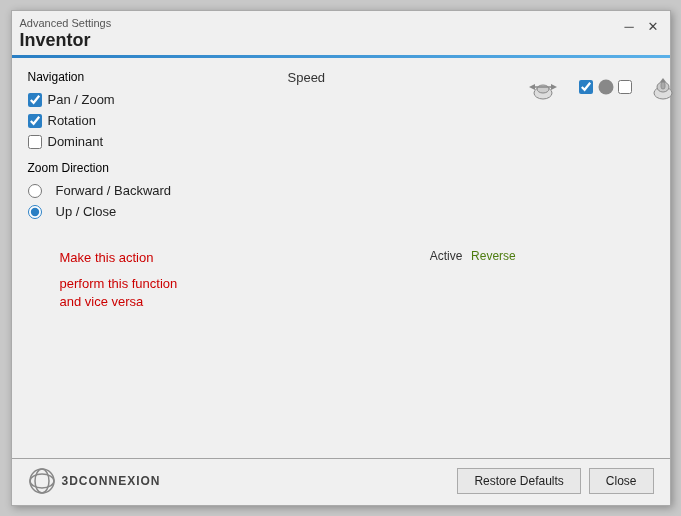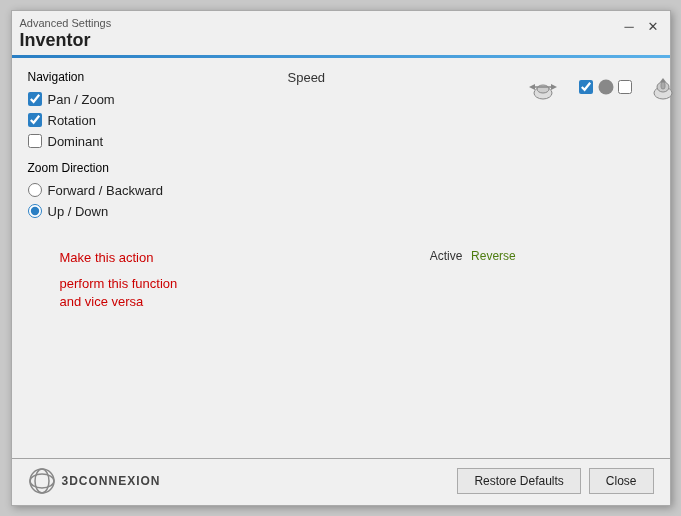--- a/index.html
+++ b/index.html
@@ -70,36 +70,36 @@
       flex-shrink: 0;
     }
     .section-title {
       font-size: 12px;
       color: #000000;
       margin-bottom: 8px;
       font-weight: normal;
     }
     .checkbox-row {
       display: flex;
-      align-items: flex-start;
+      align-items: flex-end;
       margin-bottom: 6px;
       gap: 6px;
     }
     .checkbox-row input[type=checkbox] {
       width: 14px;
       height: 14px;
       accent-color: #2a7fc4;
     }
     .checkbox-label { font-size: 13px; color: #222; }
     .radio-group { margin-top: 12px; }
     .radio-row {
       display: flex;
-      align-items: flex-start;
+      align-items: flex-end;
       margin-bottom: 6px;
-      gap: 6px;
+      gap: 14px;
     }
     .radio-row input[type=radio] {
       width: 14px;
       height: 14px;
       accent-color: #2a7fc4;
     }
     .radio-label { font-size: 13px; color: #222; }
     .annotation-block {
       margin-top: 30px;
     }
@@ -257,21 +257,21 @@
       </div>
 
       <div class="radio-group">
         <div class="section-title">Zoom Direction</div>
         <div class="radio-row">
           <input type="radio" name="zoom" style="">
           <span class="radio-label">Forward / Backward</span>
         </div>
         <div class="radio-row">
           <input type="radio" name="zoom" checked="" style="">
-          <span class="radio-label">Up / Down</span>
+          <span class="radio-label">Up / Close</span>
         </div>
       </div>
 
       <div class="annotation-block">
         <div style="display:flex; align-items:center; margin-bottom:2px;">
           <span class="annotation-text">Make this action</span>
         </div>
         <div style="height:6px;"></div>
         <div style="display:flex; align-items:center; margin-bottom:0px;">
           <span class="annotation-text">perform this function</span>

